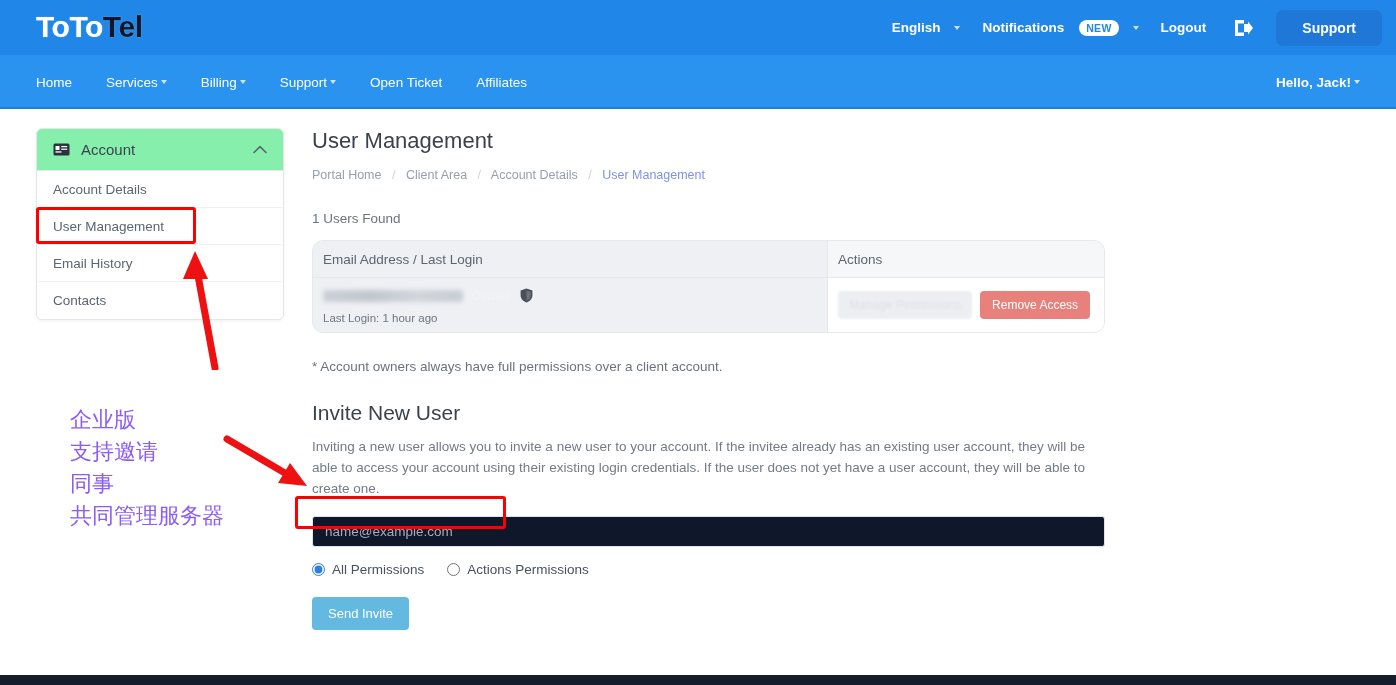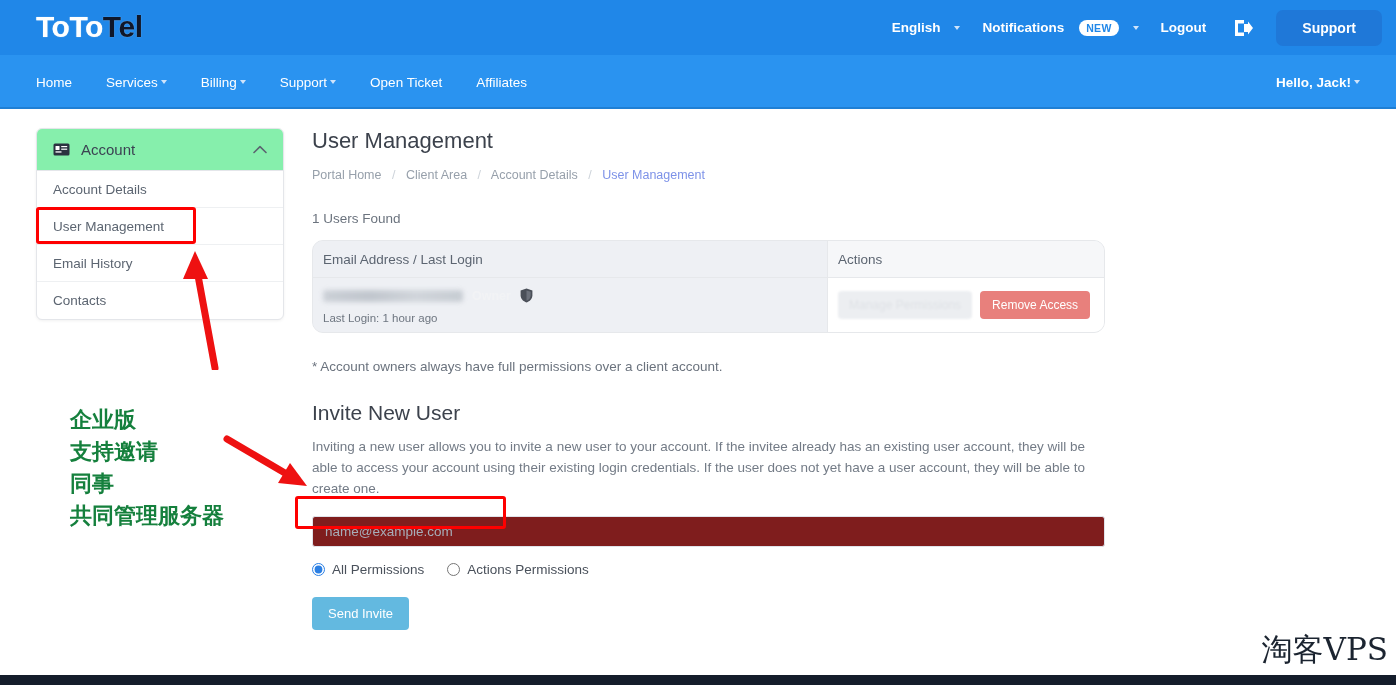--- a/index.html
+++ b/index.html
@@ -137,21 +137,21 @@
     background:#e8807c; color:#ffffff; font-size:12px;
     border:none; border-radius:4px; padding:7px 12px; cursor:pointer;
   }
 
   .owner-note { font-size:13.5px; color:#6b737e; margin-top:26px; }
   .invite-title { font-size:21px; color:#3c424c; margin-top:27px; margin-bottom:11px; }
   .invite-desc { font-size:13.5px; color:#737b86; line-height:21px; width:780px; }
 
   .email-input {
     margin-top:17px; width:793px; height:31px;
-    background:#7f1d1d; border:1px solid #e0e3ea; border-radius:3px;
+    background:#0f172a; border:1px solid #e0e3ea; border-radius:3px;
     font-size:13.5px; color:#a7adb8; padding:0 12px;
     font-family:"Liberation Sans", sans-serif;
   }
   .email-input::placeholder { color:#a7adb8; }
 
   .radios { margin-top:15px; display:flex; align-items:center; gap:23px; }
   .radio-wrap { display:flex; align-items:center; gap:7px; cursor:pointer; }
   .radio-wrap input { width:13px; height:13px; accent-color:#2b7fe3; cursor:pointer; margin:0;}
   .radio-wrap label { font-size:13.5px; color:#4a515b; cursor:pointer; }
 
@@ -161,21 +161,21 @@
     padding:9px 16px; cursor:pointer;
     font-family:"Liberation Sans", sans-serif;
   }
 
   
   .anno-box {
     position:absolute; border:3px solid #fe0000; border-radius:3px;
     pointer-events:none;
   }
   .anno-text {
-    position:absolute; color:#15803d; font-size:22px; font-weight:bold;
+    position:absolute; color:#8b5cf6; font-size:22px; font-weight:normal;
     line-height:32px; white-space:pre;
     font-family:"DejaVu Sans","Liberation Sans",sans-serif;
   }
   .watermark {
     position:absolute; right:8px; bottom:14px;
     font-size:31px; color:#1b2430;
     font-family:"DejaVu Serif","Liberation Serif",serif;
   }
   .footer-strip {
     position:absolute; left:0; bottom:0; width:1396px; height:10px;
@@ -354,15 +354,14 @@
   <svg style="position:absolute; left:222px; top:432px;" width="92" height="62">
     <path d="M5 7 L68 44" stroke="#ee1111" stroke-width="7" fill="none" stroke-linecap="round"></path>
     <path d="M85 54 L56 51 L68 31 Z" fill="#ee1111"></path>
   </svg>
 
   <div class="anno-text" style="left:70px; top:404px;">企业版
 支持邀请
 同事
 共同管理服务器</div>
 
-  <div class="watermark">淘客VPS</div>
   <div class="footer-strip"></div>
 </div>
 
 </body></html>

